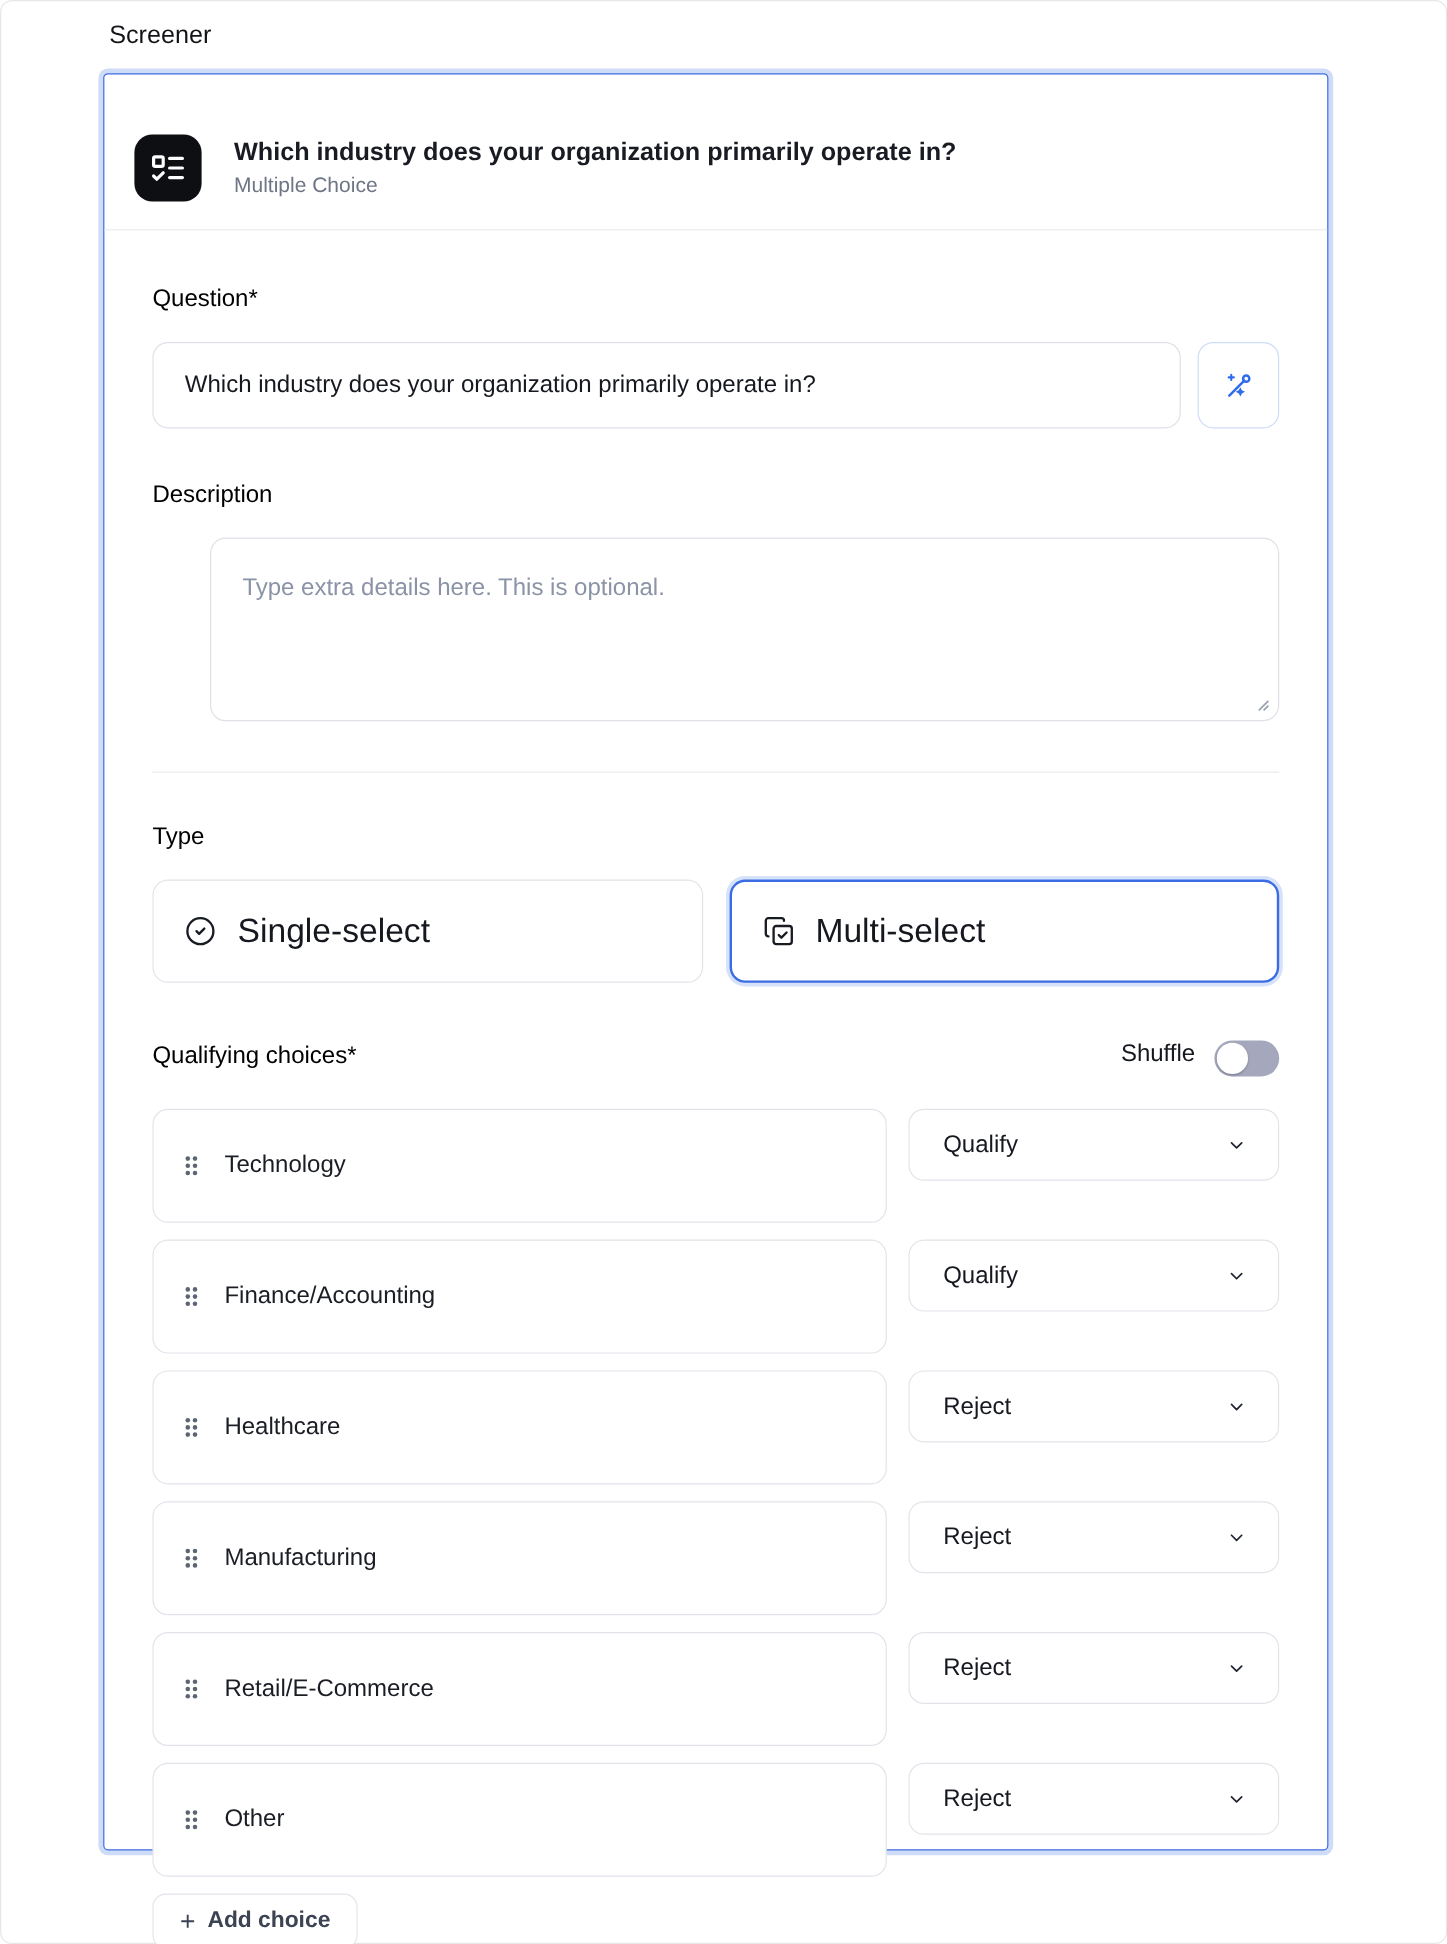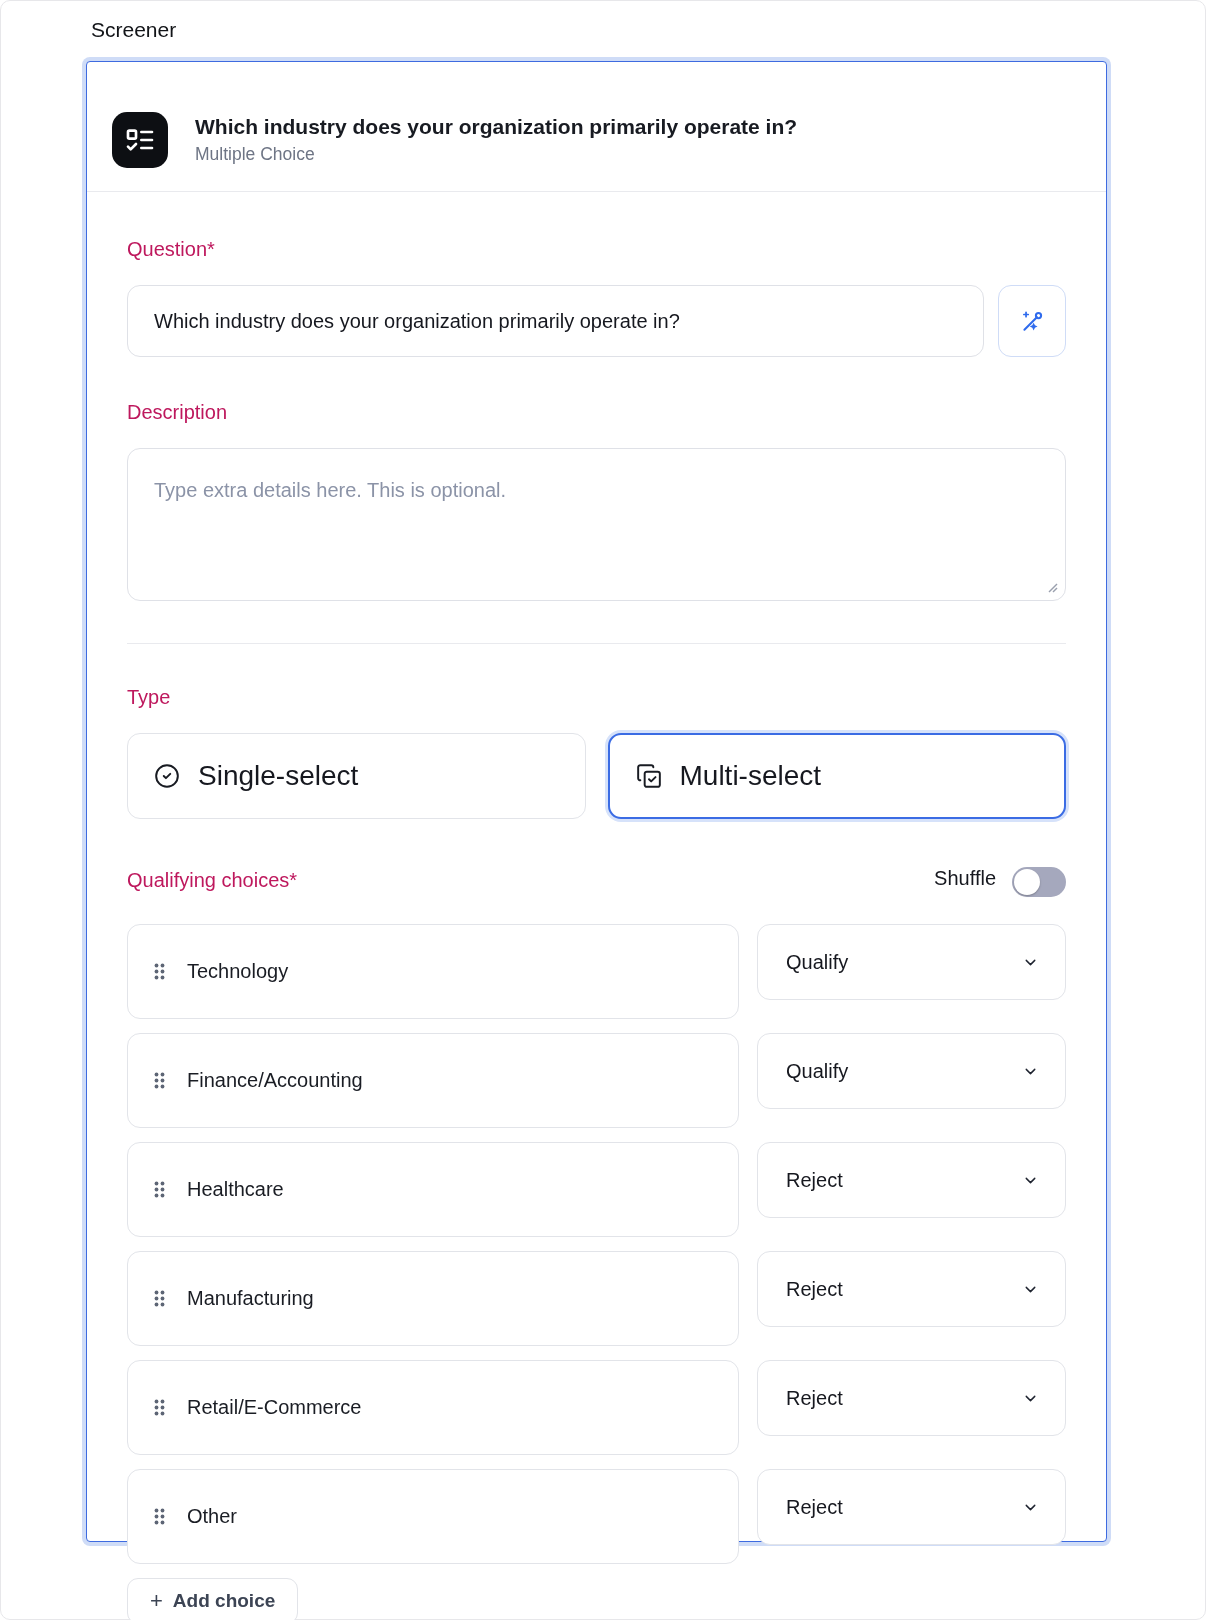--- a/index.html
+++ b/index.html
@@ -49,21 +49,21 @@
     display: flex; align-items: center; justify-content: center;
   }
   .hdr-text { display: flex; flex-direction: column; gap: 5px; }
   .hdr-title { font-size: 21px; font-weight: 600; color: #181b22; }
   .hdr-sub { font-size: 17.5px; font-weight: 400; color: #6e7585; }
 
   .card-body { padding: 46px 40px 0 40px; }
 
   .field-label {
     font-size: 20px;
-    color: #be185d;
+    color: #000000;
     margin-bottom: 24px;
   }
   .question-row { display: flex; gap: 14px; margin-bottom: 44px; }
   .text-input {
     flex: 1;
     height: 72px;
     border: 1px solid #dfe1e7;
     border-radius: 13px;
     padding: 0 26px;
     font-size: 20px;
@@ -74,21 +74,21 @@
   }
   .ai-btn {
     width: 68px; height: 72px;
     flex: 0 0 68px;
     border: 1px solid #cfdcf7;
     background: #fff;
     border-radius: 13px;
     display: flex; align-items: center; justify-content: center;
     cursor: pointer;
   }
-  .desc-wrap { position: relative; margin-bottom: 42px; }
+  .desc-wrap { position: relative; margin-bottom: 42px; margin-left: 48px; }
   .textarea {
     width: 100%;
     height: 153px;
     border: 1px solid #dfe1e7;
     border-radius: 13px;
     padding: 30px 26px;
     font-size: 20px;
     font-family: inherit;
     color: #16181f;
     resize: none;
@@ -163,21 +163,21 @@
     border-radius: 13px;
     display: flex;
     align-items: center;
     gap: 20px;
     padding: 0 22px 0 24px;
     background: #fff;
   }
   .choice-text { font-size: 20px; color: #1a1d24; }
   .grip { cursor: grab; display: flex; }
   .select-box {
-    height: 76px;
+    height: 60px;
     border: 1px solid #e2e4e9;
     border-radius: 13px;
     display: flex;
     align-items: center;
     justify-content: space-between;
     padding: 0 26px 0 28px;
     background: #fff;
     font-size: 20px;
     color: #16181f;
     cursor: pointer;

